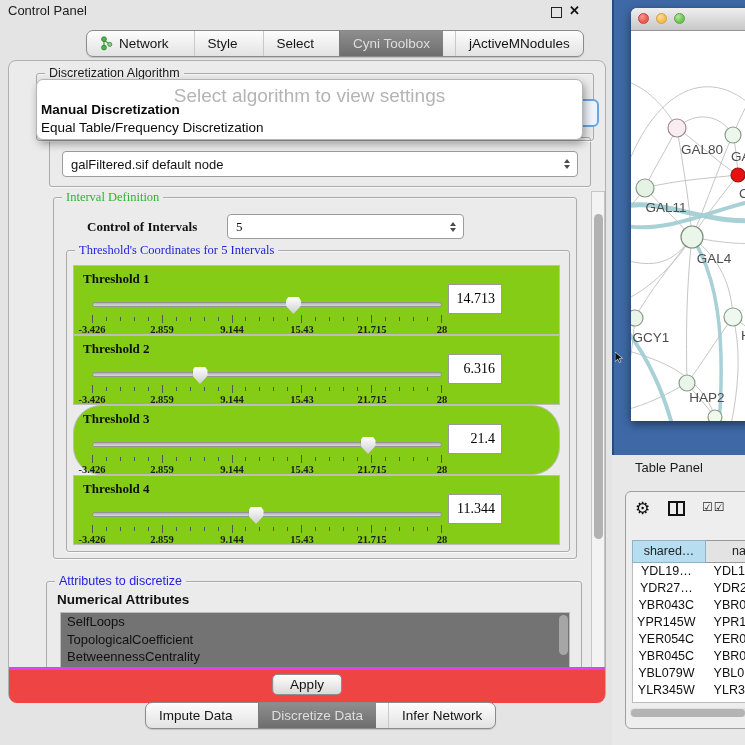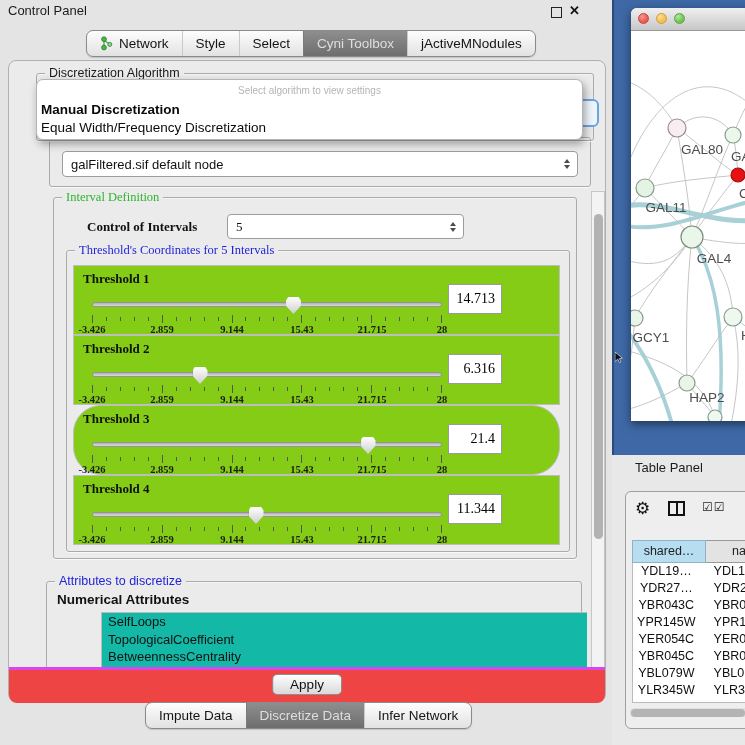--- a/index.html
+++ b/index.html
@@ -6,41 +6,41 @@
   body{font-family:"Liberation Sans",sans-serif;background:#e6e6e6;}
   #app{position:relative;width:745px;height:745px;background:#e4e4e4;overflow:hidden;}
   
   #control-panel{position:absolute;left:0;top:0;width:612px;height:745px;background:#e4e4e4;}
   #cp-titlebar{position:absolute;left:0;top:0;width:612px;height:22px;}
   #cp-title{position:absolute;left:8px;top:0;line-height:22px;font-size:13px;color:#1c1c1c;}
   #float-btn{position:absolute;left:551px;top:7px;width:9px;height:9px;border:1.5px solid #222;background:transparent;}
   #close-btn{position:absolute;left:569px;top:3px;font-size:13px;font-weight:bold;color:#111;line-height:16px;}
   
   .tab-pill{position:absolute;display:flex;border:1px solid #8a8a8a;border-radius:7px;overflow:hidden;
-    background:linear-gradient(#fdfdfd,#e2e2e2);box-shadow:0 1px 1px rgba(0,0,0,.15);height:25px;}
+    background:linear-gradient(#fdfdfd,#e2e2e2);box-shadow:0 1px 1px rgba(0,0,0,.15);height:25px;gap:12px;}
   #top-tabbar{left:86px;top:30px;}
   #bottom-tabbar{left:145px;top:702px;}
   .tab{display:flex;align-items:center;padding:0 13px;font-size:13.5px;color:#141414;white-space:nowrap;cursor:default;}
   .tab + .tab{border-left:1px solid #c9c9c9;}
   .tab.selected{background:linear-gradient(#8e8e8e,#6e6e6e);color:#dedede;border-left:1px solid #7a7a7a;}
   .tab .net-icon{display:inline-block;margin-right:6px;width:13px;height:15px;}
   
   #cp-main{position:absolute;left:8px;top:60px;width:596px;height:640px;background:#ebebeb;
     border:1px solid #b0b0b0;border-radius:8px;}
   .group{position:absolute;border:1px solid #ababab;border-radius:3px;box-shadow:0 1px 0 rgba(255,255,255,.7), inset 0 1px 0 rgba(255,255,255,.5);}
   .group>.legend{position:absolute;top:-8px;left:8px;background:#ebebeb;padding:0 4px;font-size:12.5px;color:#1a1a1a;white-space:nowrap;}
   .legend.green{color:#2db52d;}
   .legend.blue{color:#2222dd;}
   #algo-group{left:27px;top:12px;width:556px;height:66px;z-index:1;}
   #combo-fragment{position:absolute;left:562px;top:38px;width:24px;height:24px;border:2px solid #6aa5e0;
     border-radius:6px;background:#eef4fb;z-index:2;}
   
   #algo-popup{position:absolute;left:27px;top:18px;width:545px;height:59px;background:#fff;border:1px solid #b5b5b5;
     border-radius:7px;box-shadow:2px 4px 9px rgba(0,0,0,.35);z-index:50;}
-  #popup-placeholder{position:absolute;left:0;top:5px;width:100%;text-align:center;color:#b4b4b4;font-size:10px;}
+  #popup-placeholder{position:absolute;left:0;top:5px;width:100%;text-align:center;color:#b4b4b4;font-size:19px;}
   .popup-option{position:absolute;left:4px;font-size:13.5px;color:#0a0a0a;white-space:nowrap;}
   .popup-option.first{top:22px;font-weight:bold;}
   .popup-option.second{top:40px;}
   
   #table-data-group{left:40px;top:76px;width:540px;height:48px;}
   .combo{position:absolute;background:#fff;border:1px solid #9c9c9c;border-radius:4px;font-size:13px;color:#111;
     display:flex;align-items:center;padding:0 24px 0 8px;box-sizing:border-box;}
   #table-data-combo{left:12px;top:13px;width:516px;height:26px;}
   .spinner{position:absolute;right:7px;top:50%;transform:translateY(-50%);}
   .spinner .up{display:block;width:0;height:0;border-left:3.5px solid transparent;border-right:3.5px solid transparent;border-bottom:4.5px solid #4c4c4c;margin-bottom:2px;}
@@ -63,21 +63,21 @@
   .tick{width:1px;background:#555;}
   .tick.major{height:8px;}
   .tick.minor{height:4px;margin-top:2px;}
   .tick-labels{position:absolute;left:0;top:30px;width:100%;height:12px;}
   .tick-label{position:absolute;transform:translateX(-50%);font-size:10.5px;font-weight:bold;color:#1c1c1c;white-space:nowrap;}
   .value-box{position:absolute;left:374px;top:18px;width:54px;height:30px;background:#fff;border:1px solid #9a9a9a;
     box-sizing:border-box;font-size:14px;color:#000;text-align:right;line-height:28px;padding-right:6px;}
   
   #attr-group{left:5px;top:390px;width:534px;height:110px;}
   #attr-heading{position:absolute;left:10px;top:10px;font-size:13.5px;font-weight:bold;color:#111;}
-  #attr-list{position:absolute;left:13px;top:30px;width:508px;height:54px;background:#14b8a6;border:1px solid #bbb;overflow:hidden;margin-left:41px;}
+  #attr-list{position:absolute;left:13px;top:30px;width:508px;height:54px;background:#737373;border:1px solid #bbb;overflow:hidden;}
   .attr-item{font-size:13px;color:#111;line-height:17.5px;padding-left:6px;white-space:nowrap;}
   #attr-scroll{position:absolute;right:1px;top:2px;width:9px;height:40px;background:#a6a6a6;border-radius:5px;}
   
   #vsb{position:absolute;left:582px;top:130px;width:14px;height:478px;background:#f3f3f3;border:1px solid #c6c6c6;box-sizing:border-box;}
   #vsb-thumb{position:absolute;left:1.5px;top:22px;width:9px;height:325px;background:#b2b2b2;border-radius:5px;}
   
   #apply-row{position:absolute;left:0;top:606px;width:596px;height:33px;border-top:3px solid #d946ef;background:#ef4444;border-radius:0 0 8px 8px;}
   #apply-btn{position:absolute;left:50%;transform:translateX(-50%);top:4px;padding:2px 17px;font-size:13.5px;color:#111;
     background:linear-gradient(#fefefe,#d9d9d9);border:1px solid #8f8f8f;border-radius:5px;}
   
@@ -151,21 +151,21 @@
     <div id="cp-main">
 
       <div id="algo-group" class="group">
         <div class="legend">Discretization Algorithm</div>
       </div>
       <div id="combo-fragment"></div>
 
       <div id="algo-popup">
         <div id="popup-placeholder">Select algorithm to view settings</div>
         <div class="popup-option first">Manual Discretization</div>
-        <div class="popup-option second">Equal Width/Frequency Discretization</div>
+        <div class="popup-option second">Equal Table/Frequency Discretization</div>
       </div>
 
       <div id="table-data-group" class="group">
         <div class="legend">Table Data</div>
         <div id="table-data-combo" class="combo">
           <span>galFiltered.sif default node</span>
           <span class="spinner">
               <b class="up"></b>
               <b class="dn"></b>
             </span>

